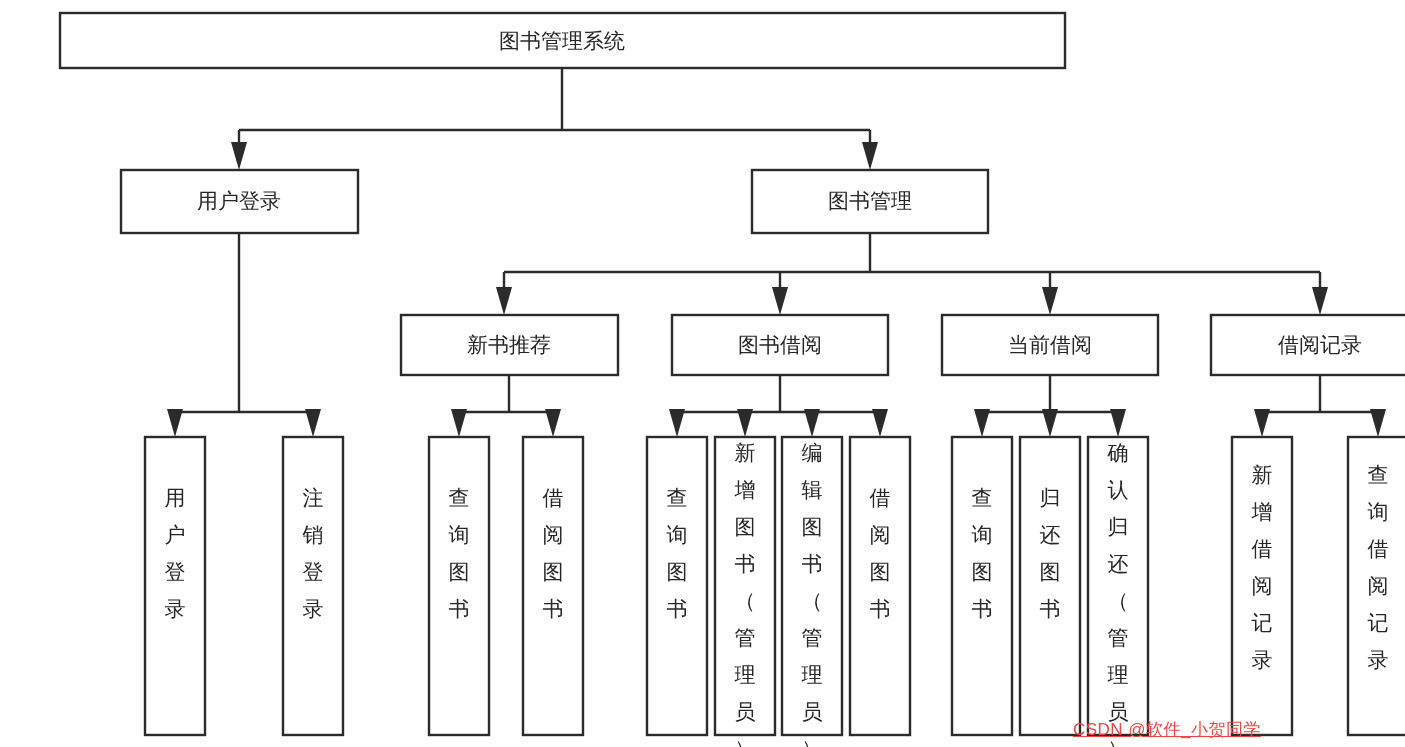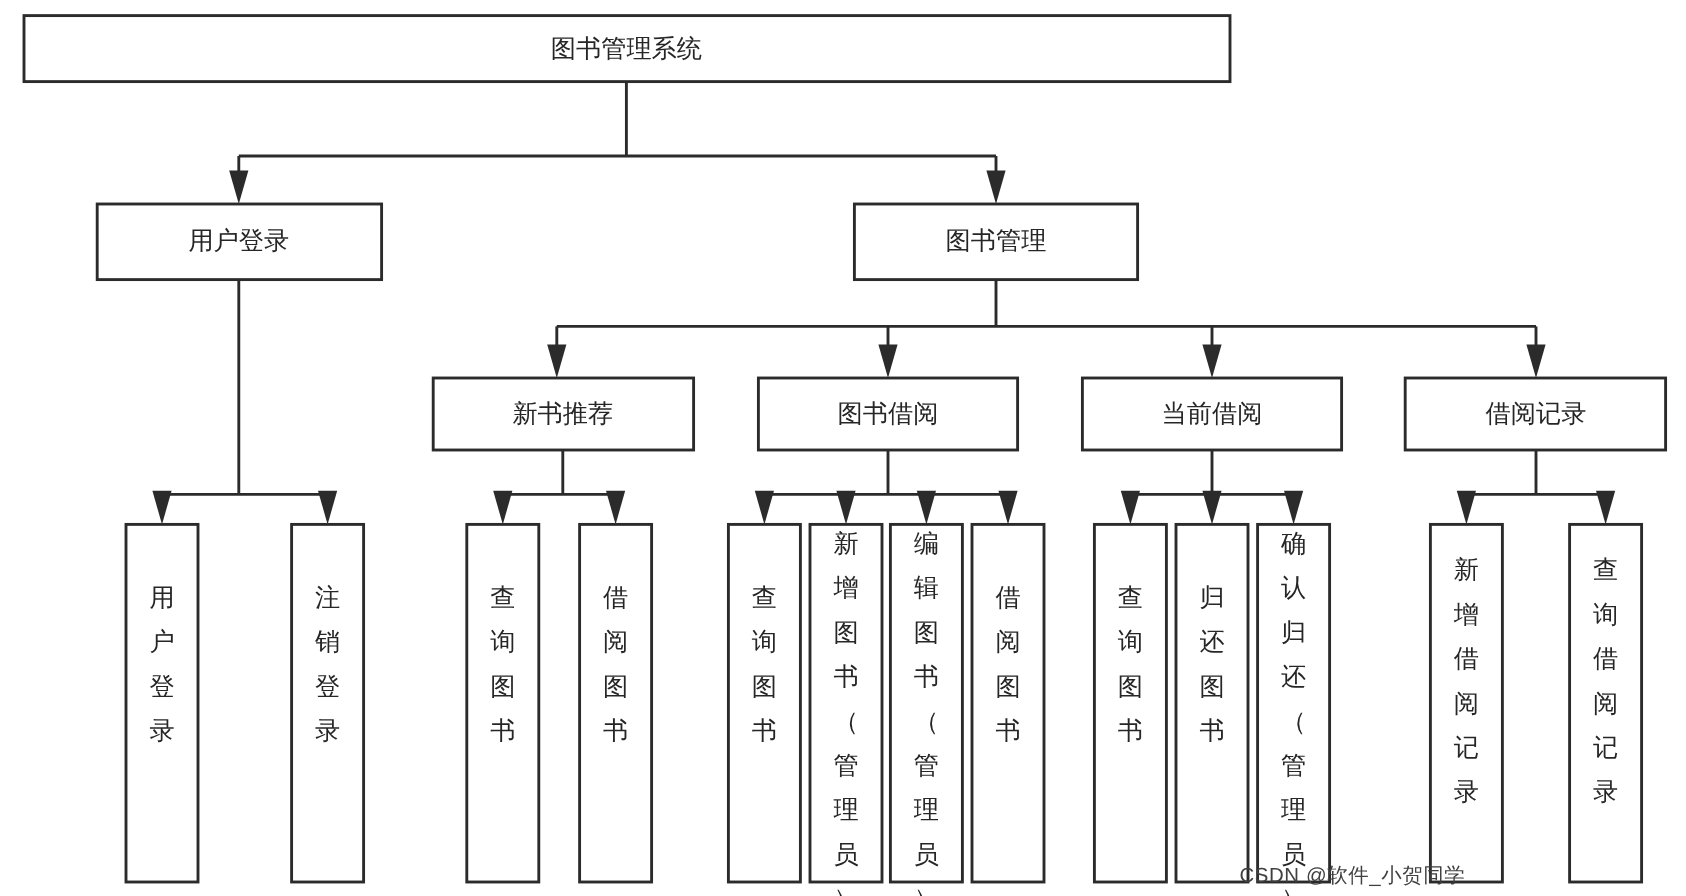--- a/index.html
+++ b/index.html
@@ -12,20 +12,21 @@
     height: 747px;
     font-family: "Liberation Sans", "DejaVu Sans", sans-serif;
     overflow: hidden;
     position: relative;
   }
   #diagram-root {
     position: relative;
     width: 1233px;
     height: 747px;
     background: #ffffff;
+    margin-left: 40px;
   }
   svg.diagram-canvas {
     position: absolute;
     left: 0;
     top: 0;
     width: 1405px;
     height: 747px;
     display: block;
   }
   .node-box {
@@ -55,24 +56,25 @@
     font-size: 21px;
     fill: #262626;
     text-anchor: middle;
   }
   .watermark {
     position: absolute;
     right: 12px;
     bottom: 6px;
     font-family: "Liberation Sans", "DejaVu Sans", sans-serif;
     font-size: 17px;
-    color: #404040;
+    color: #ef4444;
     letter-spacing: 0.5px;
     white-space: nowrap;
     pointer-events: none;
+    text-decoration: underline;
   }
 </style>
 </head>
 <body>
 
 <div id="diagram-root">
 
   <svg class="diagram-canvas" viewBox="0 0 1405 747" xmlns="http://www.w3.org/2000/svg">
 
     <g>

